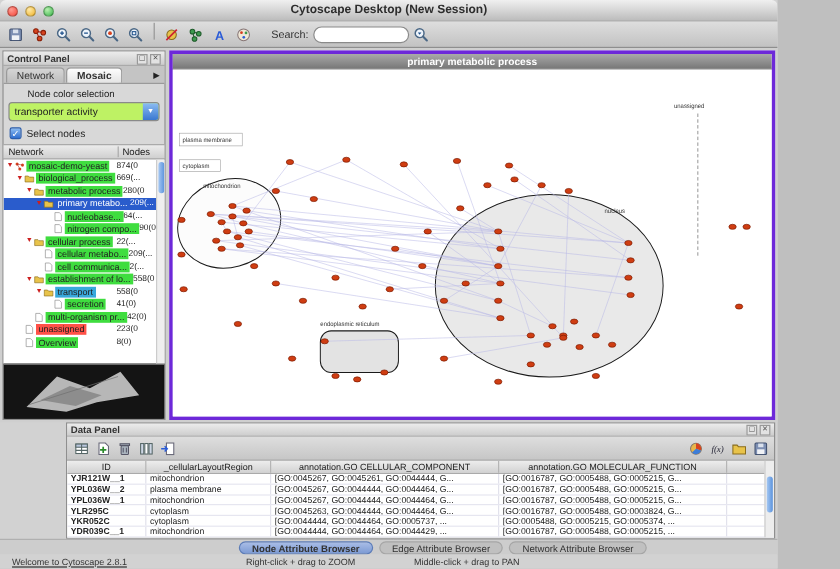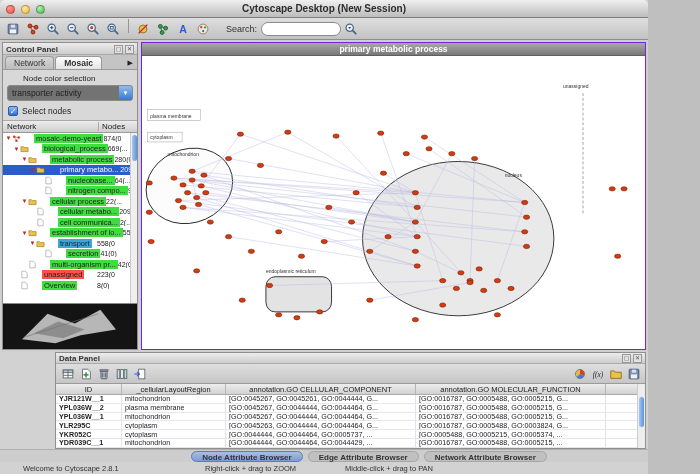--- a/index.html
+++ b/index.html
@@ -41,53 +41,53 @@
   .cp-header .spacer{flex:1;}
   .panel-btn{width:9px;height:9px;font-size:6px;line-height:7px;text-align:center;border:1px solid #999;
     background:#e2e2e2;margin-left:2px;color:#555;padding:0;}
   .cp-tabs{height:15px;display:flex;align-items:flex-end;background:#c4c4c4;
     border-bottom:1px solid #9a9a9a;padding:1px 2px 0;flex:none;}
   .cp-tab{font-size:8.5px;padding:1px 8px;border:1px solid #9a9a9a;border-bottom:none;
     background:linear-gradient(#d6d6d6,#bdbdbd);border-radius:4px 4px 0 0;margin-right:1px;color:#333;}
   .cp-tab.active{background:linear-gradient(#fdfdfd,#e4e4e4);font-weight:bold;}
   .tab-scroll{margin-left:auto;font-size:7px;color:#222;padding:0 2px 2px 0;}
   .cp-label{padding:4px 4px 2px;font-size:8px;flex:none;margin-left:16px;}
-  .cp-select{margin:0 4px 4px;height:16px;background:#737373;border:1px solid #8a8a8a;border-radius:3px;
+  .cp-select{margin:0 4px 4px;height:16px;background:#bef264;border:1px solid #8a8a8a;border-radius:3px;
     display:flex;align-items:center;font-size:8.5px;padding-left:4px;flex:none;}
   .arrow-box{margin-left:auto;width:13px;align-self:stretch;background:linear-gradient(#8cbcf2,#3a78d0);
     border-radius:0 2px 2px 0;color:#fff;font-size:6px;display:flex;align-items:center;justify-content:center;}
   .cp-check{display:flex;align-items:center;gap:4px;padding:1px 5px 4px;font-size:8.5px;flex:none;}
   .checkbox{width:10px;height:10px;border-radius:2px;background:linear-gradient(#8cbcf2,#2f6fd0);
     border:1px solid #2a5cab;color:#fff;font-size:8px;line-height:9px;text-align:center;flex:none;}
   .tree-header{display:flex;height:13px;background:linear-gradient(#ececec,#cfcfcf);
     border-top:1px solid #aaa;border-bottom:1px solid #9a9a9a;font-size:8px;align-items:center;flex:none;}
   .th-network{flex:1;padding-left:4px;border-right:1px solid #aaa;}
   .th-nodes{width:38px;padding-left:3px;}
   .tree-wrap{flex:1;background:#fff;display:flex;overflow:hidden;}
   .tree{flex:1;overflow:hidden;}
   .tree-row{display:flex;align-items:center;height:10.5px;font-size:7.5px;white-space:nowrap;}
   .tree-row.selected{background:#2a5ccc;color:#fff;}
   .indent{flex:none;}
   .tree-arrow{color:#cc1f1f;font-size:6px;width:7px;text-align:center;flex:none;}
   .tree-icon{width:9px;height:9px;flex:none;margin-right:1px;}
   .tree-icon svg{width:9px;height:9px;display:block;}
-  .tree-label{padding:0 2px;overflow:hidden;max-width:74px;flex:none;margin-left:12px;}
+  .tree-label{padding:0 2px;overflow:hidden;max-width:74px;flex:none;}
   .bg-green{background:#3fdd3f;}
   .bg-red{background:#ff5147;}
   .bg-blue{background:#38a8dc;}
   .tree-row.selected .tree-label{background:transparent;}
   .tree-count{margin-left:auto;width:33px;flex:none;font-size:7px;overflow:hidden;}
   .tree-scrollbar{width:7px;background:#efefef;border-left:1px solid #ccc;position:relative;flex:none;}
   .tree-thumb{position:absolute;top:2px;left:1px;width:5px;height:26px;border-radius:3px;
     background:linear-gradient(90deg,#a6c8f2,#5b93dd);}
   .cp-overview{height:46px;border-top:1px solid #888;background:#111;flex:none;}
   .cp-overview svg{width:100%;height:100%;display:block;}
 
   
-  .network-frame{flex:1;border:1px solid #6d28d9;display:flex;flex-direction:column;background:#fff;min-width:0;}
+  .network-frame{flex:1;border:3px solid #6d28d9;display:flex;flex-direction:column;background:#fff;min-width:0;}
   .nf-title{height:13px;background:linear-gradient(#a9a9a9,#787878);color:#fff;font-size:8.5px;font-weight:bold;
     display:flex;align-items:center;justify-content:center;border-bottom:1px solid #5f5f5f;flex:none;}
   .net-canvas{width:100%;height:calc(100% - 13px);display:block;background:#fff;}
   .comp-label{font-size:5.5px;fill:#333;}
   .comp-ellipse{fill:#fcfcfc;stroke:#1a1a1a;stroke-width:0.9;}
   .comp-ellipse.nucleus{fill:#e9e9e9;}
   .comp-rect{fill:#e3e3e3;stroke:#1a1a1a;stroke-width:0.9;}
   .label-box{fill:none;stroke:#9a9a9a;stroke-width:0.5;}
   .dashed-line{stroke:#8a8a8a;stroke-width:0.8;stroke-dasharray:3 2;fill:none;}
 
@@ -115,26 +115,26 @@
   .dp-th:nth-child(4),.dp-td:nth-child(4){width:190px;}
   .dp-td:nth-child(1){font-weight:bold;text-align:center;}
   .dp-vscroll{position:absolute;right:0;top:0;bottom:0;width:8px;background:#ededed;border-left:1px solid #ccc;}
   .dp-vthumb{position:absolute;top:13px;left:1px;width:5px;height:30px;border-radius:3px;
     background:linear-gradient(90deg,#a6c8f2,#5b93dd);}
 
   
   .bottom-tabs{position:absolute;top:449px;left:0;right:0;height:13px;display:flex;align-items:center;
     justify-content:center;gap:5px;background:#cdcdcd;border-top:1px solid #b0b0b0;padding-left:90px;}
   .btab{font-size:8px;padding:0 10px;height:11px;line-height:11px;border-radius:7px;background:#c0c0c0;
-    border:1px solid #a6a6a6;color:#333;font-weight:bold;}
+    border:1px solid #a6a6a6;color:#333;}
   .btab.active{background:linear-gradient(#a9bde6,#7d9bd4);border-color:#5c7cb8;font-weight:bold;}
   .status-bar{position:absolute;top:462px;left:0;right:0;height:12px;background:#d2d2d2;
     font-size:7.5px;color:#333;}
   .status-bar span{position:absolute;top:2px;}
-  .st-welcome{left:23px;} .st-zoom{left:205px;} .st-pan{left:345px;}
+  .st-welcome{left:10px;text-decoration:underline;} .st-zoom{left:205px;} .st-pan{left:345px;}
 </style>
 </head>
 <body>
 
 <div class="window">
 
   <div class="titlebar">
     <div class="traffic">
       <span class="tl red"></span>
       <span class="tl yel"></span>

